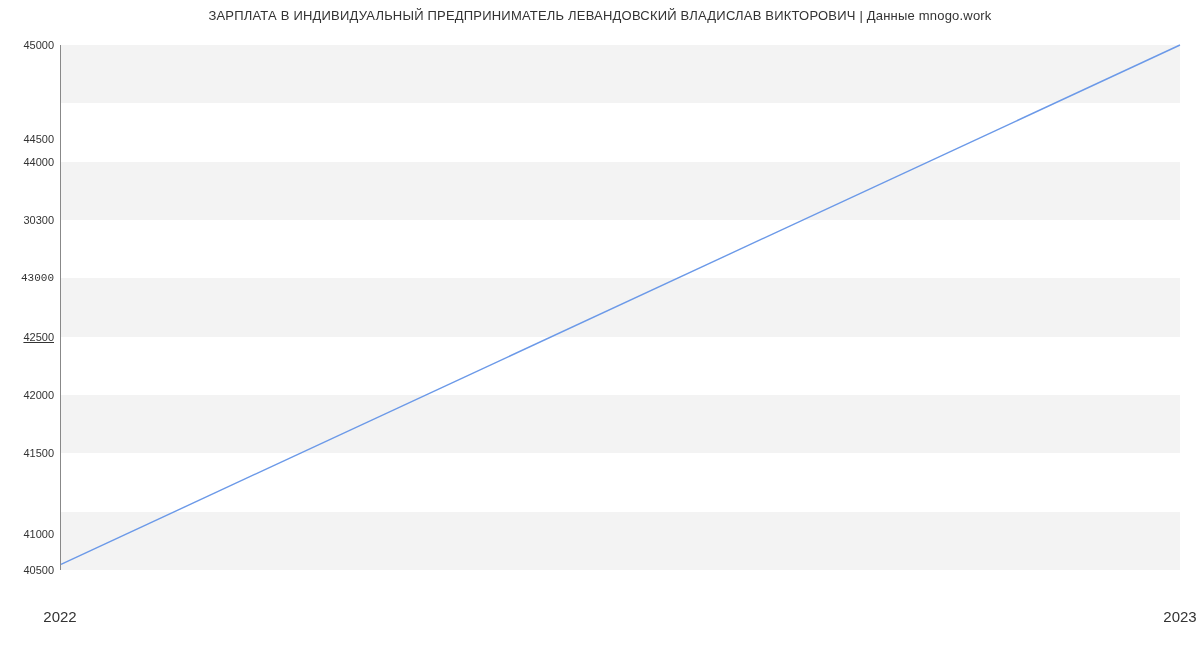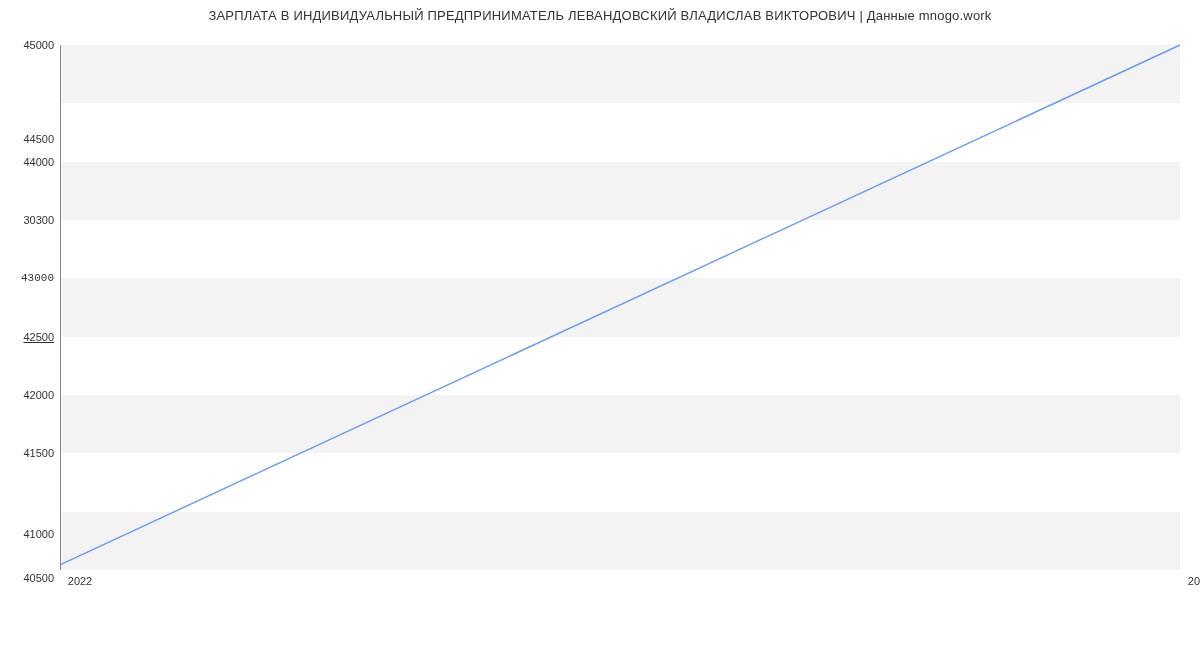--- a/index.html
+++ b/index.html
@@ -46,25 +46,24 @@
     position: absolute;
     right: 1146px; 
     width: 50px;
     text-align: right;
     font-size: 11px;
     color: #333;
     transform: translateY(-50%);
   }
   .x-tick-label {
     position: absolute;
-    top: 575px;
-    font-size: 11px;
+    top: 608px;
+    font-size: 15px;
     color: #333;
     transform: translateX(-50%);
-    margin-left: 20px;
   }
   .line-svg {
     position: absolute;
     left: 0;
     top: 0;
     width: 100%;
     height: 100%;
     overflow: visible;
   }
   .data-line {
@@ -82,21 +81,21 @@
   <div class="plot-area">
       <div class="grid-band" style="top: 0px; height: 58.3333px;"></div>
       <div class="grid-band" style="top: 116.667px; height: 58.3333px;"></div>
       <div class="grid-band" style="top: 233.333px; height: 58.3333px;"></div>
       <div class="grid-band" style="top: 350px; height: 58.3333px;"></div>
       <div class="grid-band" style="top: 466.667px; height: 58.3333px;"></div>
     <svg class="line-svg" viewBox="0 0 1120 525" preserveAspectRatio="none">
       <path class="data-line" d="M0.00 520.33 L1120.00 0.00" style="stroke: rgb(107, 153, 232);"></path>
     </svg>
   </div>
-<div class="y-tick-label" style="top: 570px; margin-top: 8px;">40500</div>
+<div class="y-tick-label" style="top: 570px;">40500</div>
     <div class="y-tick-label" style="top: 534px;">41000</div>
     <div class="y-tick-label" style="top: 453.333px;">41500</div>
     <div class="y-tick-label" style="top: 395px;">42000</div>
     <div class="y-tick-label" style="top: 336.667px; text-decoration: underline;">42500</div>
     <div class="y-tick-label" style="top: 278.333px; font-family: Liberation Mono, monospace;">43000</div>
     <div class="y-tick-label" style="top: 220px;">30300</div>
     <div class="y-tick-label" style="top: 161.667px;">44000</div>
     <div class="y-tick-label" style="top: 103.333px; margin-top: 36px;">44500</div>
     <div class="y-tick-label" style="top: 45px;">45000</div>
     <div class="x-tick-label" style="left: 60px;">2022</div>

